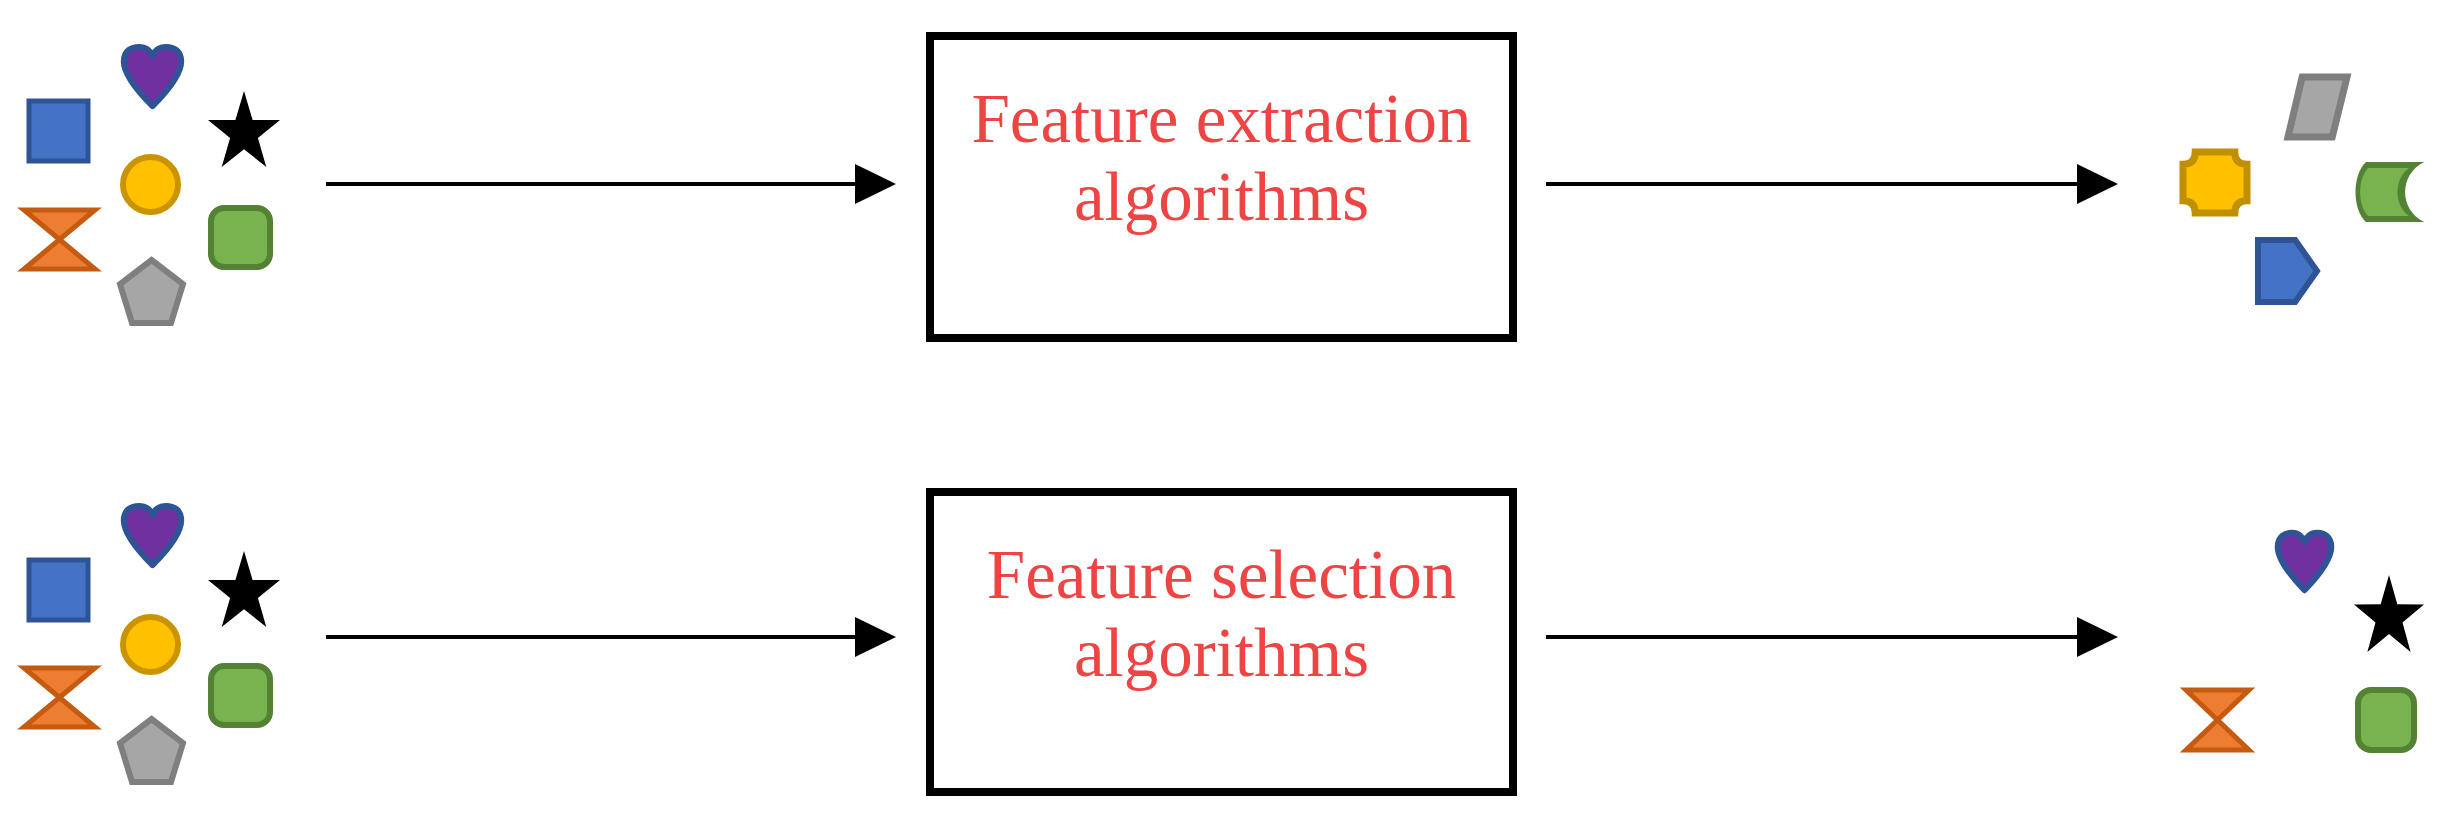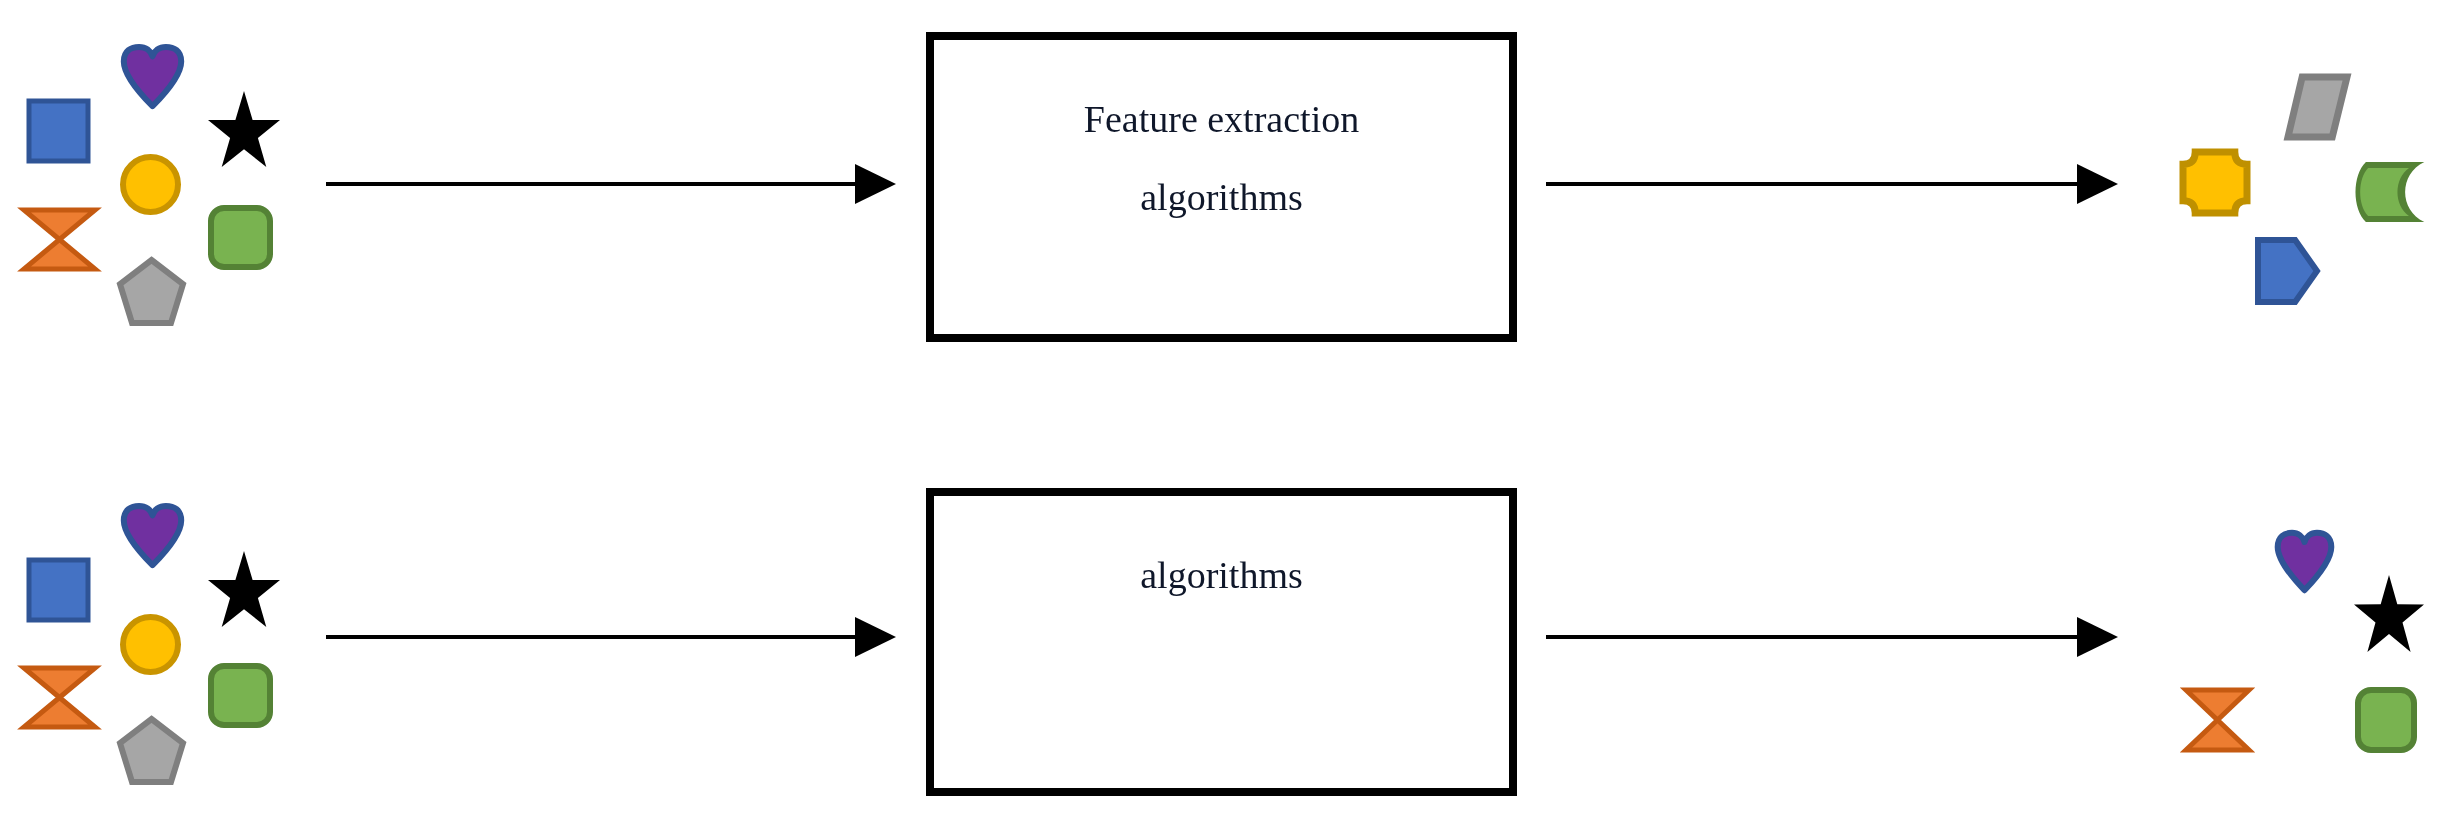--- a/index.html
+++ b/index.html
@@ -21,23 +21,23 @@
     box-sizing:border-box;
     border:8px solid #000000;
     background:#ffffff;
     display:flex;
     flex-direction:column;
     align-items:center;
     padding-top:40px;
     text-align:center;
   }
   .box-line{
-    font-size:38px;
+    font-size:69px;
     line-height:78px;
-    color:#0f172a;
+    color:#ef4444;
     white-space:nowrap;
   }
 </style>
 </head>
 <body>
 
 <div class="canvas">
   <svg id="shape-layer" width="2447" height="830" viewBox="0 0 2447 830" xmlns="http://www.w3.org/2000/svg">
       <g>
         <g>
@@ -109,15 +109,16 @@
         <rect fill="#79B350" stroke="#548235" stroke-width="6" x="2358" y="690" width="56" height="60" rx="13" ry="13"></rect>
       </g>
     </svg>
 
   <div class="proc-box" id="box-0" style="left: 926px; top: 32px; width: 591px; height: 310px;">
     <div class="box-line">Feature extraction</div>
     <div class="box-line">algorithms</div>
   </div>
 
   <div class="proc-box" id="box-1" style="left: 926px; top: 488px; width: 591px; height: 308px;">
+    <div class="box-line">Feature selection</div>
     <div class="box-line">algorithms</div>
   </div>
 </div>
 
 </body></html>

